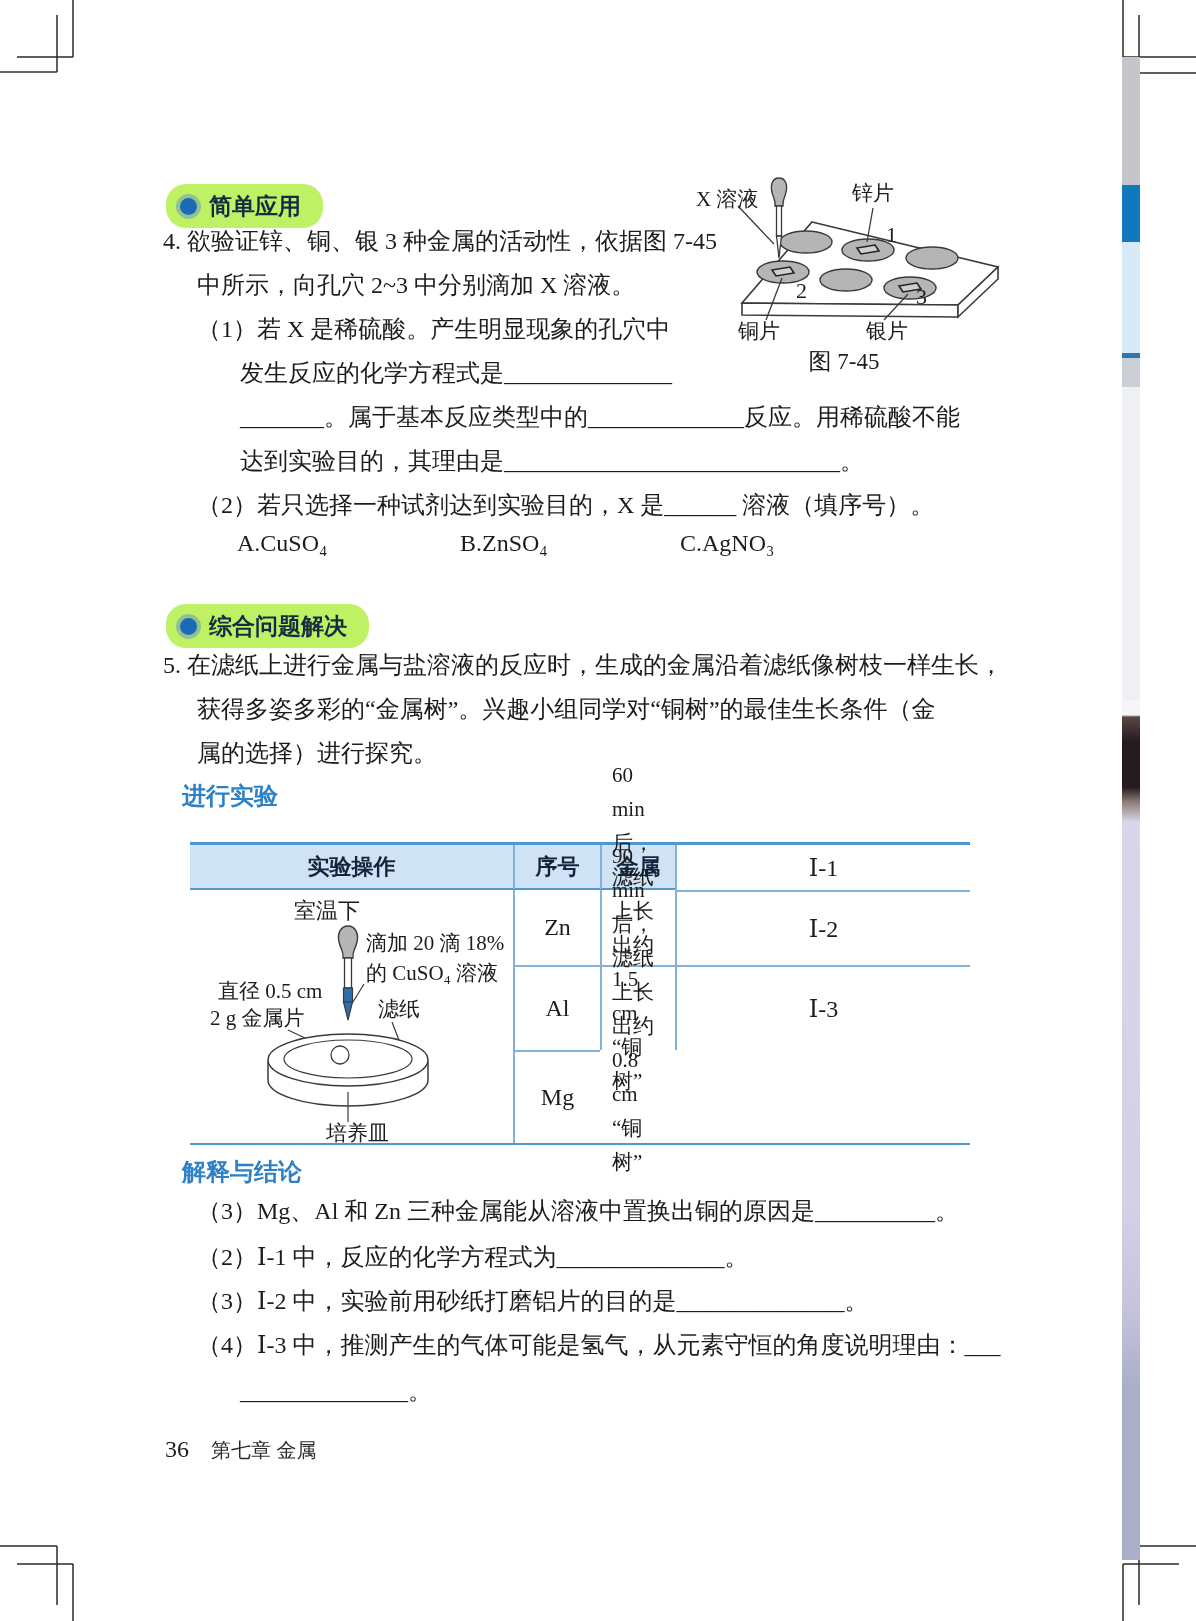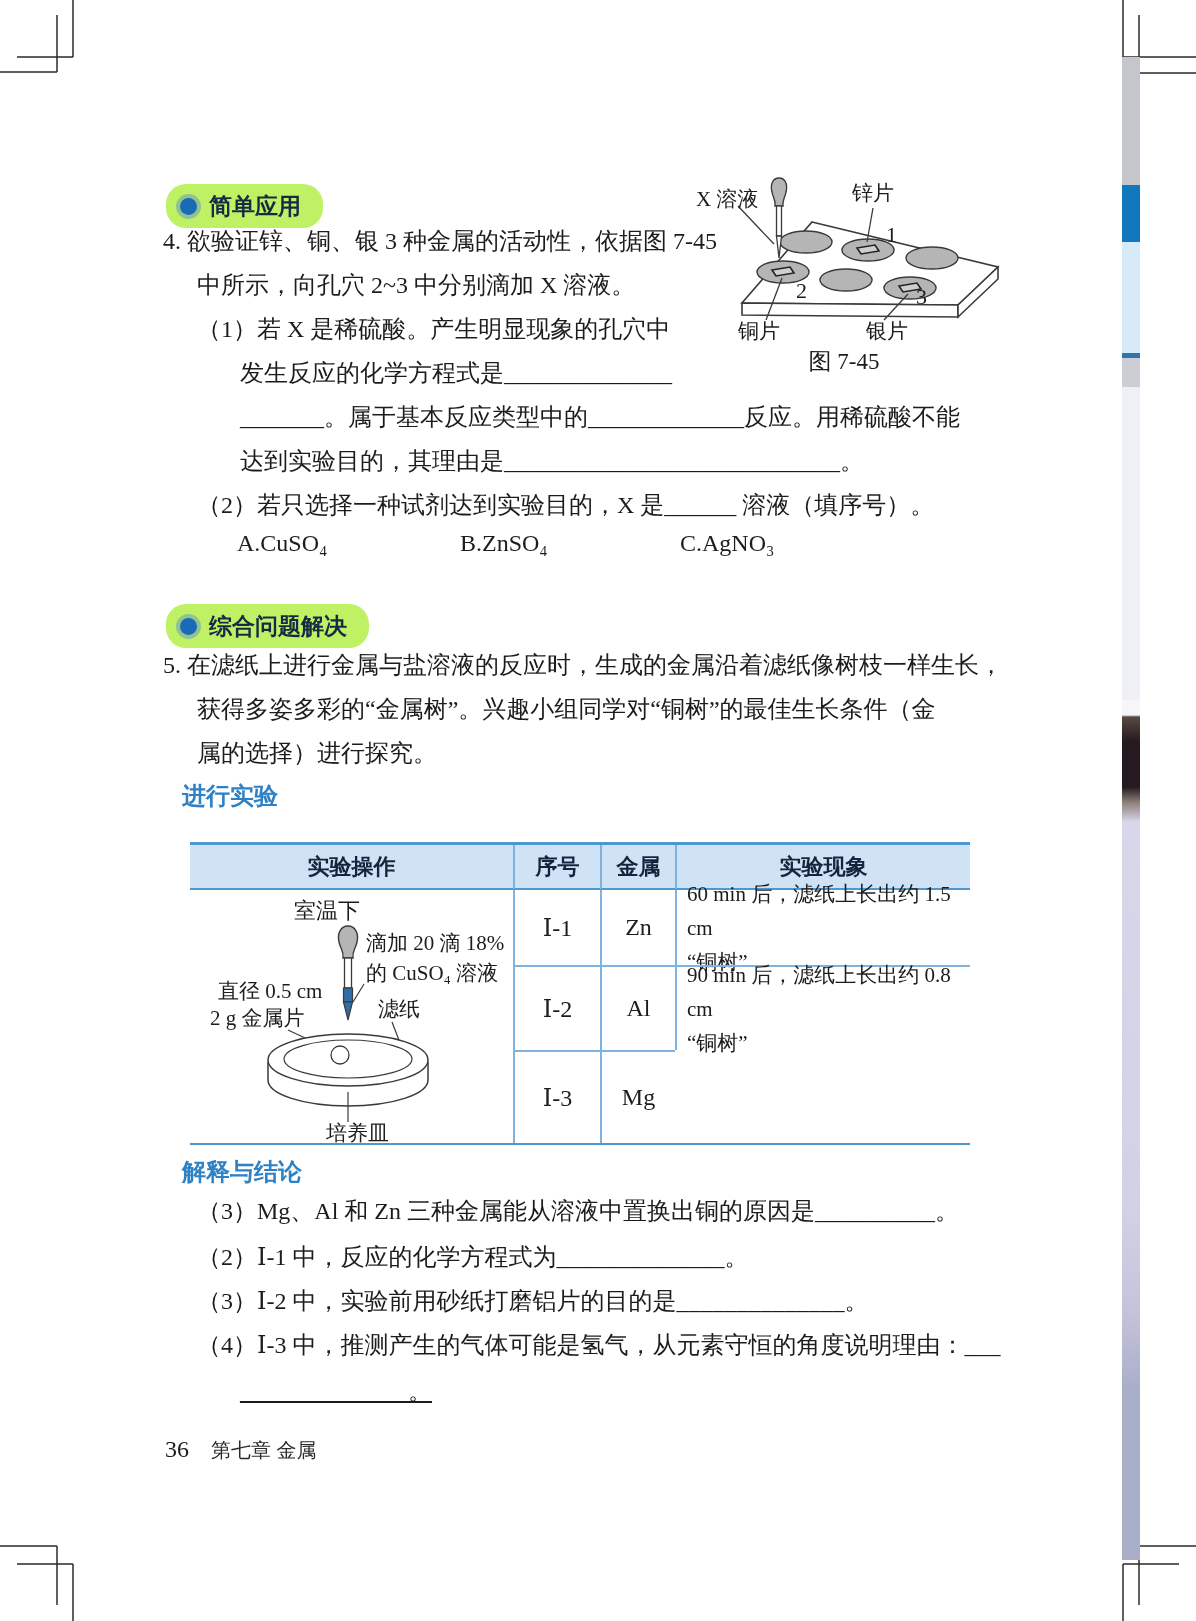--- a/index.html
+++ b/index.html
@@ -142,21 +142,20 @@
 
   <div class="line" style="left:163px;top:650px;">5. 在滤纸上进行金属与盐溶液的反应时，生成的金属沿着滤纸像树枝一样生长，</div>
   <div class="line" style="left:197px;top:694px;">获得多姿多彩的“金属树”。兴趣小组同学对“铜树”的最佳生长条件（金</div>
   <div class="line" style="left:197px;top:738px;">属的选择）进行探究。</div>
   <div class="subtitle" style="left:182px;top:780px;">进行实验</div>
 
   <div class="exp-table">
     <div class="th">实验操作</div>
     <div class="th vline">序号</div>
     <div class="th vline">金属</div>
-    <div class="th vline">实验现象</div>
 
     <div class="diagram-cell">
       <svg width="323" height="253" viewBox="0 0 323 253">
         <text x="104" y="28" font-size="22" fill="#1c1c1c">室温下</text>
 
         <path d="M158 36 C151 36 147 43 149 52 C150.5 59 154 61 153 68 L163 68 C162 61 165.5 59 167 52 C169 43 165 36 158 36 Z" fill="#b5b5b5" stroke="#3a3a3a" stroke-width="1.4"></path>
         <rect x="154.5" y="68" width="7" height="30" fill="#ffffff" stroke="#3a3a3a" stroke-width="1.3"></rect>
         <rect x="153.5" y="98" width="9" height="14" fill="#2f6ea8" stroke="#3a3a3a" stroke-width="1.2"></rect>
         <path d="M153.5 112 L158 130 L162.5 112 Z" fill="#2f6ea8" stroke="#3a3a3a" stroke-width="1.2"></path>
 
@@ -197,20 +196,20 @@
 
     <div class="cell-center vline hline">Ⅰ-3</div>
     <div class="cell-center vline hline">Mg</div>
   </div>
 
   <div class="subtitle" style="left:182px;top:1156px;">解释与结论</div>
   <div class="line" style="left:197px;top:1196px;">（3）Mg、Al 和 Zn 三种金属能从溶液中置换出铜的原因是__________。</div>
   <div class="line" style="left:197px;top:1242px;">（2）Ⅰ-1 中，反应的化学方程式为______________。</div>
   <div class="line" style="left:197px;top:1286px;">（3）Ⅰ-2 中，实验前用砂纸打磨铝片的目的是______________。</div>
   <div class="line" style="left:197px;top:1330px;">（4）Ⅰ-3 中，推测产生的气体可能是氢气，从元素守恒的角度说明理由：___</div>
-  <div class="line" style="left:240px;top:1376px;text-decoration:underline;">______________。</div>
+  <div class="line" style="left:240px;top:1376px;">______________。</div>
 
   <div class="footer">
     <span class="pnum">36</span>
     <span class="chap">第七章  金属</span>
   </div>
 
 </div>
 
 </body></html>

